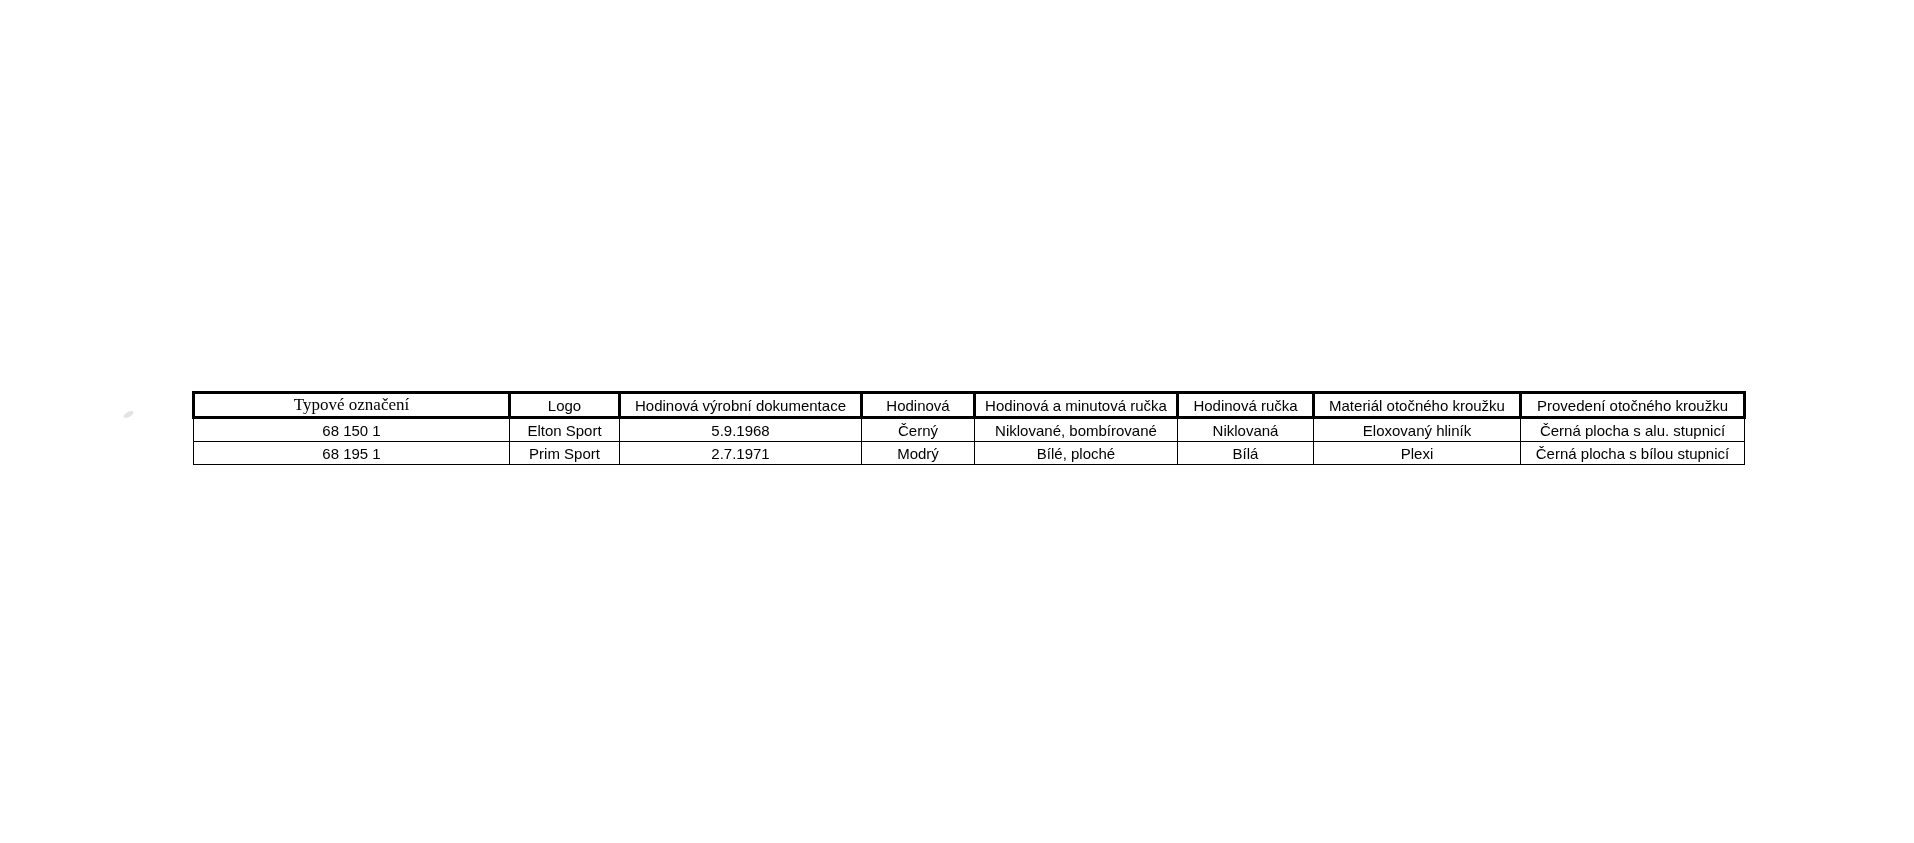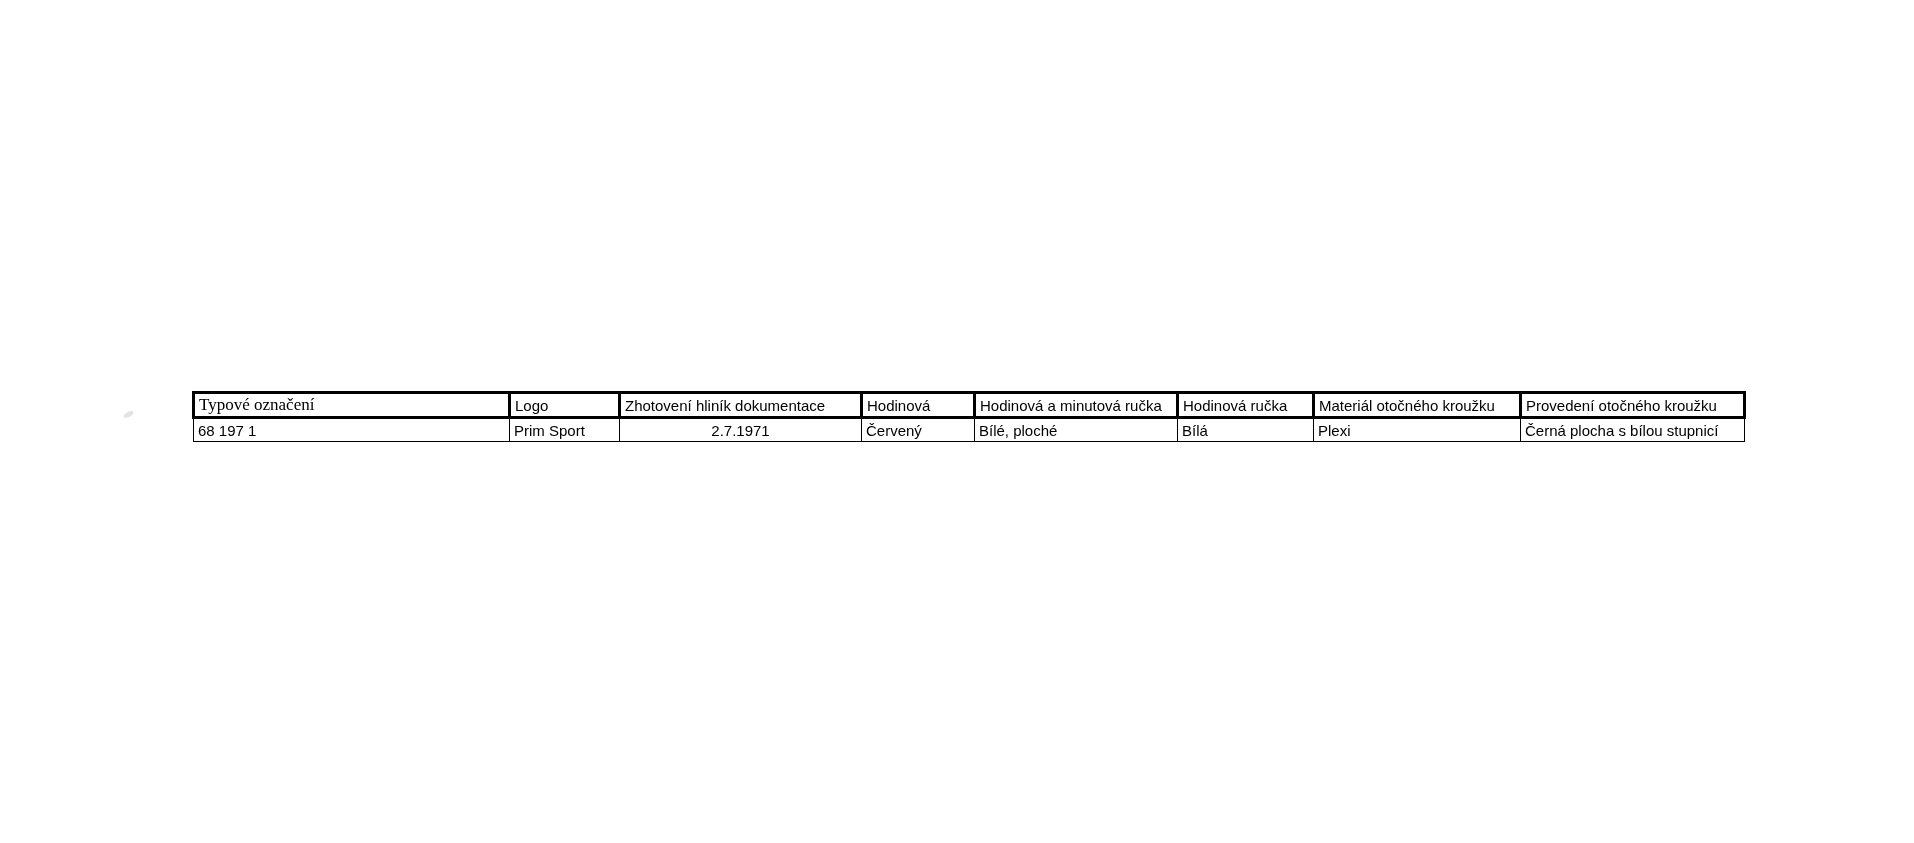--- a/index.html
+++ b/index.html
@@ -36,21 +36,21 @@
     table-layout: fixed;
     background: #ffffff;
   }
   table.spec-table th,
   table.spec-table td {
     border: 1px solid #000000;
     padding: 0 4px;
     font-size: 15px;
     font-weight: 400;
     color: #000000;
-    text-align: left;
+    text-align: center;
     vertical-align: middle;
     white-space: nowrap;
     overflow: hidden;
   }
   table.spec-table thead th {
     border: 3px solid #000000;
     height: 22px;
   }
   table.spec-table tbody td {
     height: 22px;
@@ -78,34 +78,44 @@
       <col style="width:113px">
       <col style="width:203px">
       <col style="width:136px">
       <col style="width:207px">
       <col style="width:224px">
     </colgroup>
     <thead>
       <tr>
         <th class="serif">Typové označení</th>
         <th>Logo</th>
-        <th>Zhotovení hliník dokumentace</th>
+        <th>Hodinová výrobní dokumentace</th>
         <th>Hodinová</th>
         <th>Hodinová a minutová ručka</th>
         <th>Hodinová ručka</th>
         <th>Materiál otočného kroužku</th>
         <th>Provedení otočného kroužku</th>
       </tr>
     </thead>
     <tbody>
       <tr>
-        <td>68 197 1</td>
+        <td>68 150 1</td>
+        <td>Elton Sport</td>
+        <td class="center">5.9.1968</td>
+        <td>Černý</td>
+        <td>Niklované, bombírované</td>
+        <td>Niklovaná</td>
+        <td>Eloxovaný hliník</td>
+        <td>Černá plocha s alu. stupnicí</td>
+      </tr>
+      <tr>
+        <td>68 195 1</td>
         <td>Prim Sport</td>
         <td class="center">2.7.1971</td>
-        <td>Červený</td>
+        <td>Modrý</td>
         <td>Bílé, ploché</td>
         <td>Bílá</td>
         <td>Plexi</td>
         <td>Černá plocha s bílou stupnicí</td>
       </tr>
     </tbody>
   </table>
 
 </div>
 

